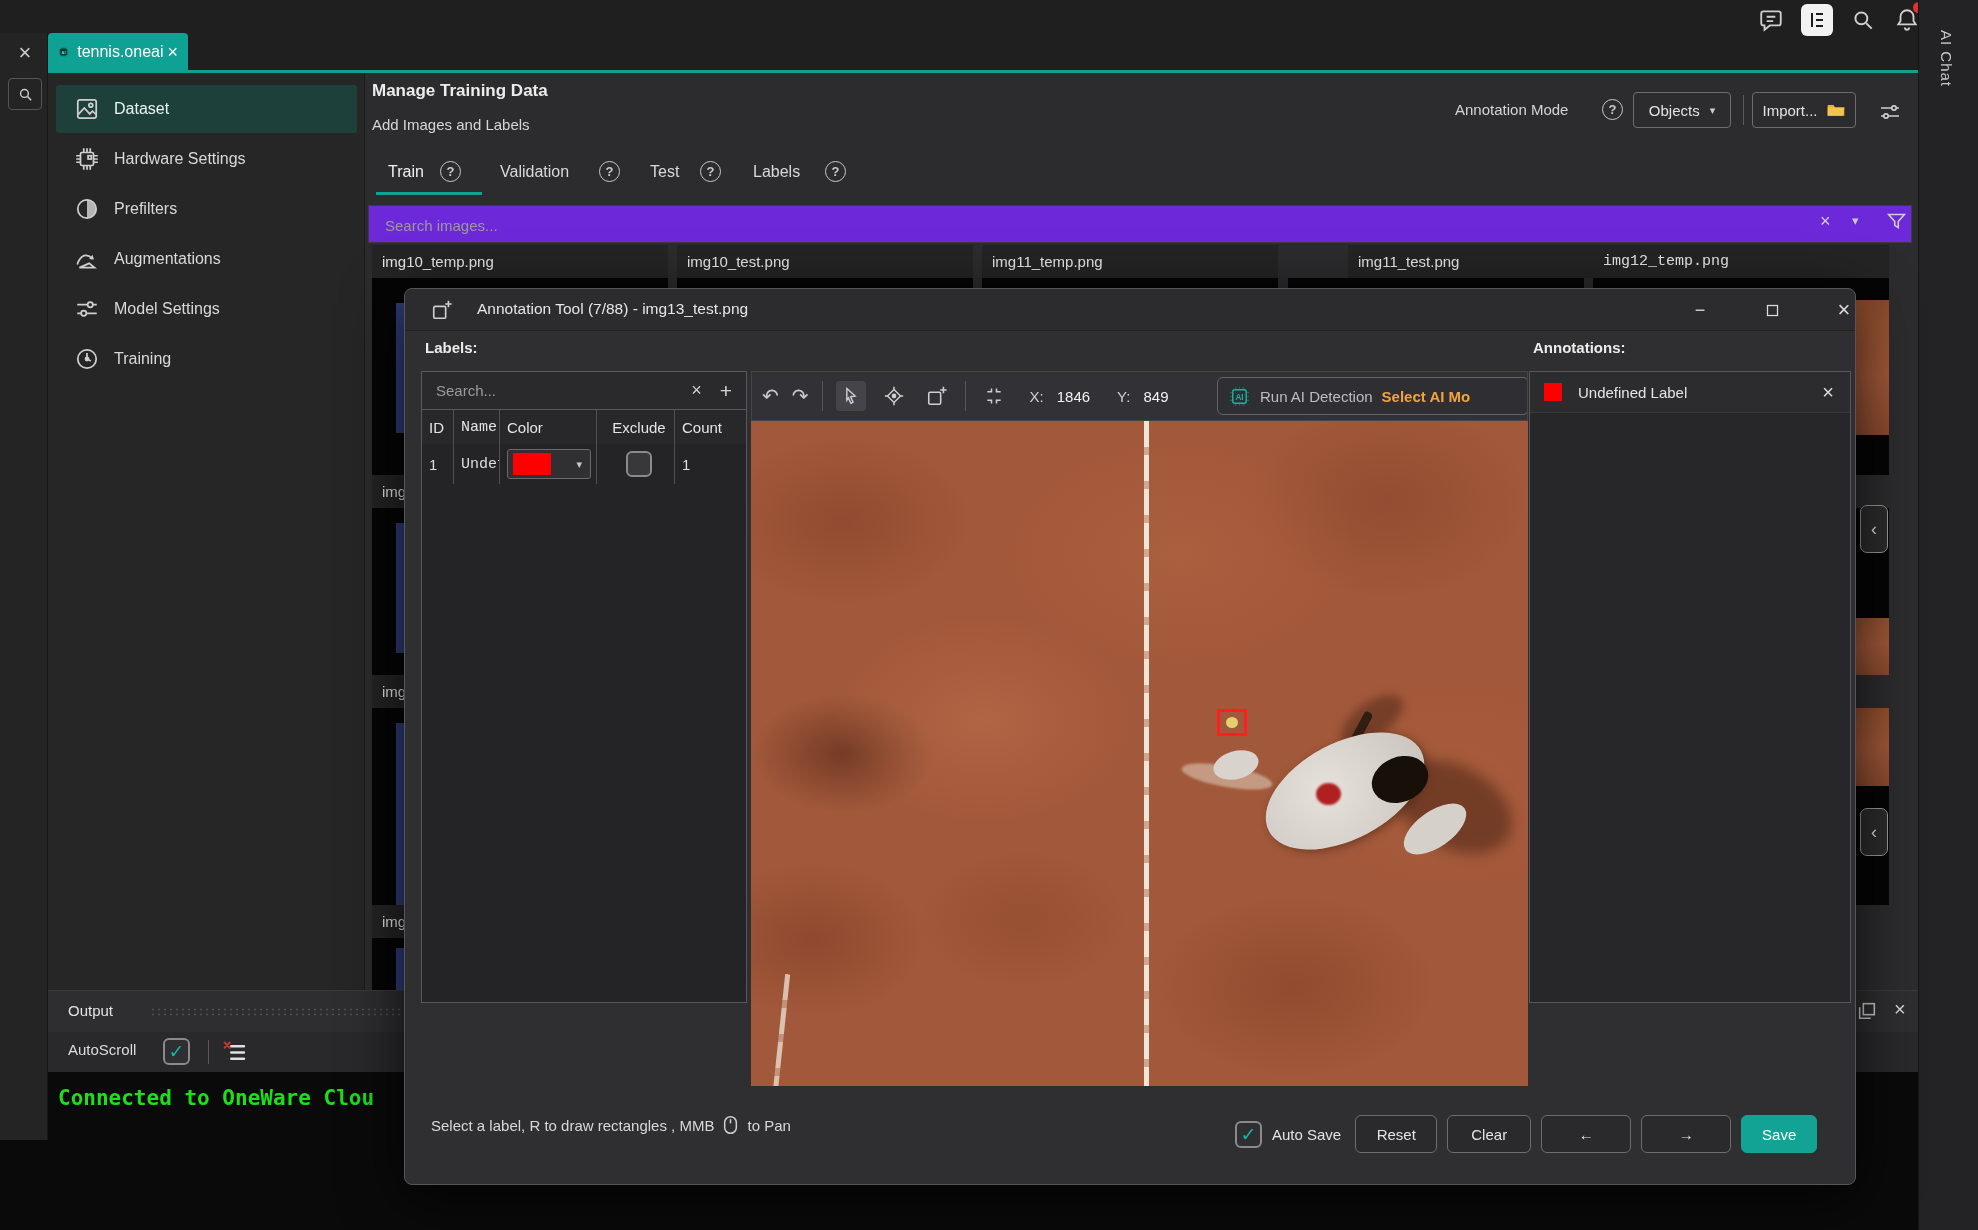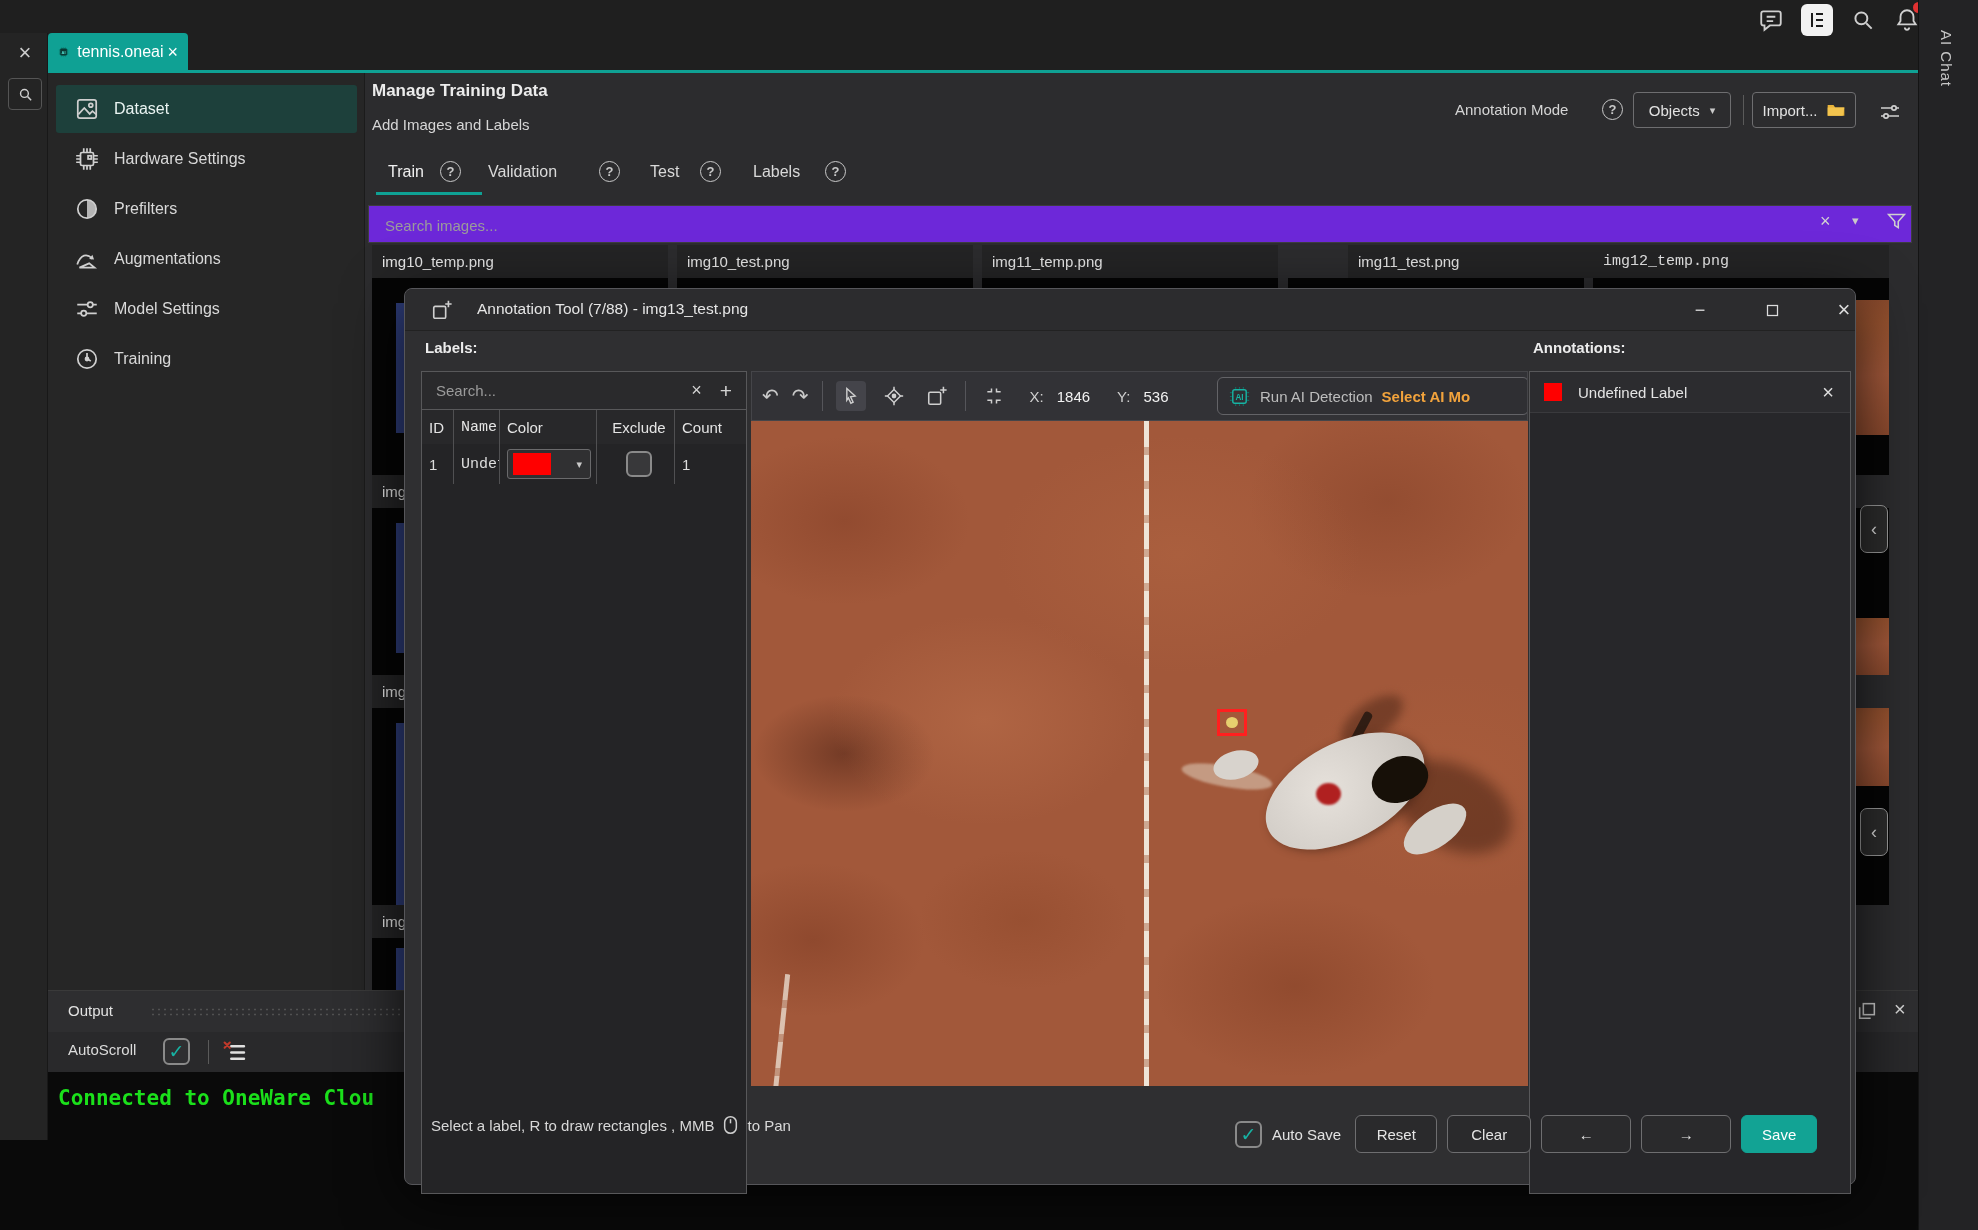--- a/index.html
+++ b/index.html
@@ -66,21 +66,21 @@
   .cb .ck{color:#17b3a3;font-size:19px;font-weight:bold;line-height:1;}
   .vsep{background:#5a5a5a;}
   
   #modal{left:404px;top:288px;width:1452px;height:897px;background:#2f2f31;border:1px solid #56565a;border-radius:8px;
          box-shadow:0 14px 60px rgba(0,0,0,.75);box-sizing:border-box;}
   #m-titlebar{left:0;top:0;width:100%;height:42px;background:#2c2c2e;border-bottom:1px solid #222;
               border-radius:8px 8px 0 0;box-sizing:border-box;}
   #m-title{position:absolute;left:72px;top:11px;font-size:15.5px;color:#e6e6e6;}
   .winctl{position:absolute;top:6px;width:30px;height:30px;display:flex;align-items:center;justify-content:center;color:#dcdcdc;}
   .phead{position:absolute;top:50px;font-size:15px;font-weight:bold;color:#ececec;}
-  .ppanel{position:absolute;top:82px;height:823px;border:1px solid #58585a;background:#242426;box-sizing:border-box;}
+  .ppanel{position:absolute;top:82px;height:632px;border:1px solid #58585a;background:#242426;box-sizing:border-box;}
   
   #lab-search{position:relative;height:38px;background:#2a2a2c;border-bottom:1px solid #58585a;display:flex;align-items:center;box-sizing:border-box;}
   #lab-search input{flex:0 0 200px;margin-left:12px;background:transparent;border:none;outline:none;color:#cfcfcf;
                     font-size:15px;font-family:inherit;}
   #lab-search input::placeholder{color:#9b9b9b;}
   .lrow{display:flex;box-sizing:border-box;}
   .lcell{border-right:1px solid #505052;padding-left:7px;display:flex;align-items:center;overflow:hidden;
          white-space:nowrap;box-sizing:border-box;}
   .lhead .lcell{background:#28282a;height:34px;color:#e4e4e4;}
   .ldata .lcell{height:40px;color:#dedede;}
@@ -253,21 +253,21 @@
   <div class="abs" style="left:1878px;top:100px;">
     <svg class="ico" width="24" height="24" viewBox="0 0 24 24" fill="none" stroke="currentColor" stroke-width="1.7">
       <path d="M3 8h18M3 16h18"></path>
         <circle cx="16" cy="8" r="2.2" fill="#2c2c2e"></circle>
         <circle cx="8" cy="16" r="2.2" fill="#2c2c2e"></circle>
       </svg>
   </div>
 
   <span class="dstab" style="left:388px;color:#f0f0f0;">Train</span>
   <span class="abs qc" style="left:440px;top:161px;">?</span>
-  <span class="dstab" style="left:488px;">Validation</span>
+  <span class="dstab" style="left:500px;">Validation</span>
   <span class="abs qc" style="left:599px;top:161px;">?</span>
   <span class="dstab" style="left:650px;">Test</span>
   <span class="abs qc" style="left:700px;top:161px;">?</span>
   <span class="dstab" style="left:753px;">Labels</span>
   <span class="abs qc" style="left:825px;top:161px;">?</span>
   <div id="tabline" class="abs"></div>
 
   <div id="searchbar" class="abs">
     <input placeholder="Search images..." style="">
   </div>
@@ -429,21 +429,21 @@
         </span>
       <span class="tbs tbsep"></span>
       <span class="tbbtn">
         <svg class="ico" width="20" height="20" viewBox="0 0 24 24" fill="none" stroke="currentColor" stroke-width="1.8">
           <path d="M9 3v4H4M15 3v4h5M9 21v-4H4M15 21v-4h5"></path>
           </svg>
         </span>
       <span class="tbtxt" style="margin-left:8px;">X:</span>
       <span class="tbval">1846</span>
       <span class="tbtxt" style="margin-left:14px;">Y:</span>
-      <span class="tbval">536</span>
+      <span class="tbval">849</span>
       <div id="ai-group">
         <svg width="23" height="23" viewBox="0 0 24 24">
           <rect x="5" y="5" width="14" height="14" rx="2" fill="none" stroke="#17b3a3" stroke-width="1.5"></rect>
           <text x="12" y="15.5" font-size="8.5" font-weight="bold" fill="#17b3a3" text-anchor="middle" font-family="sans-serif">AI</text>
           <path d="M8 2v2M12 2v2M16 2v2M8 20v2M12 20v2M16 20v2M2 8h2M2 12h2M2 16h2M20 8h2M20 12h2M20 16h2" stroke="#0e6f64" stroke-width="1.2"></path>
         </svg>
         <span class="run">Run AI Detection</span>
         <span class="sel">Select AI Mo</span>
       </div>
     </div>

